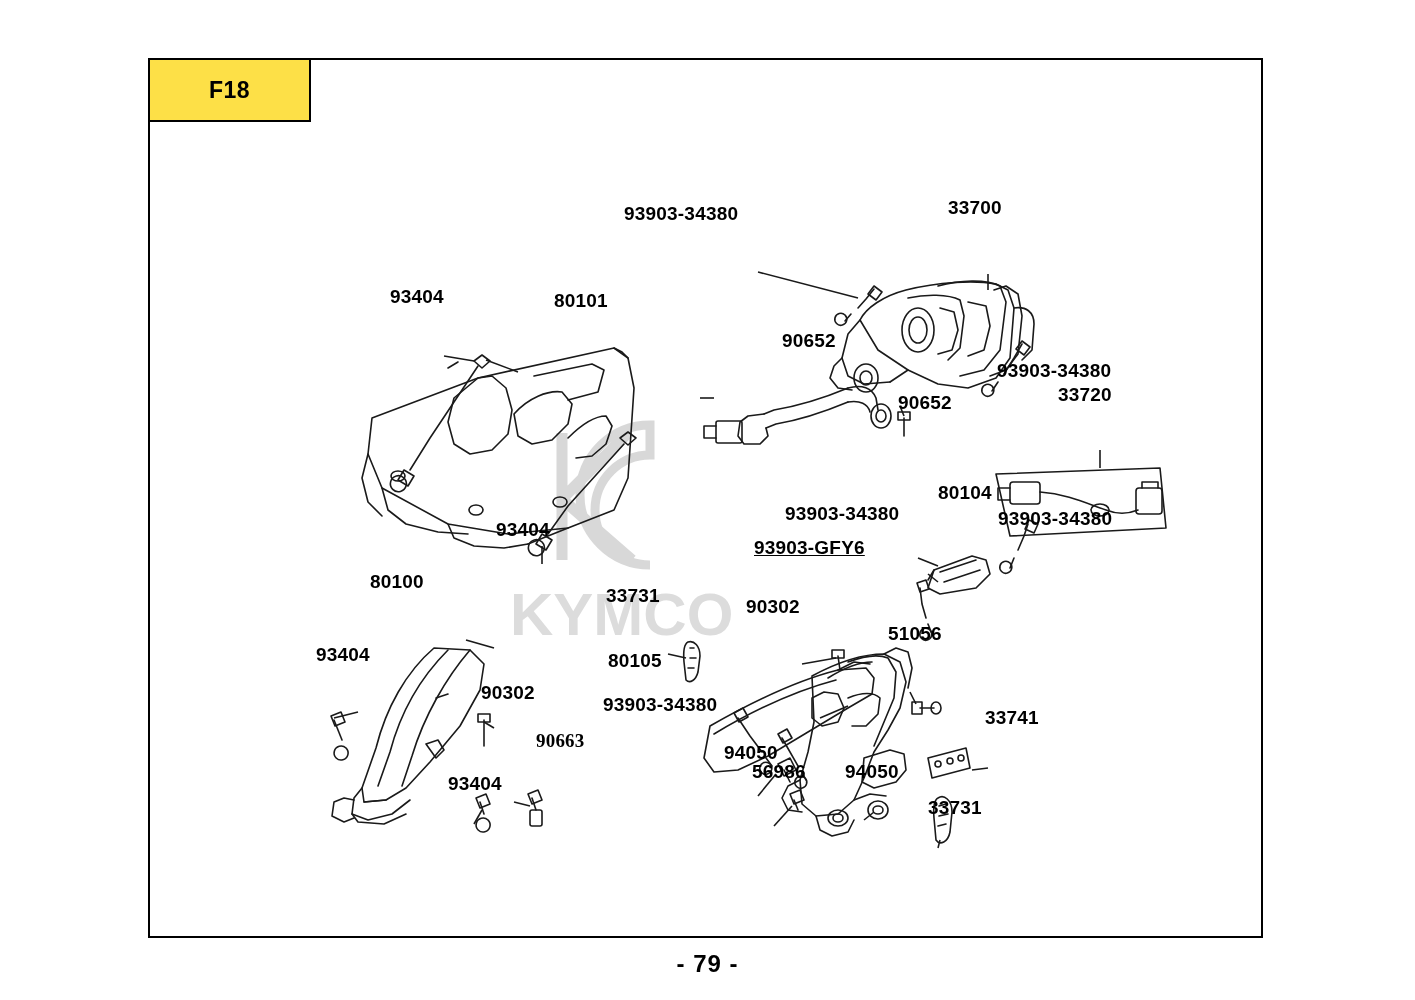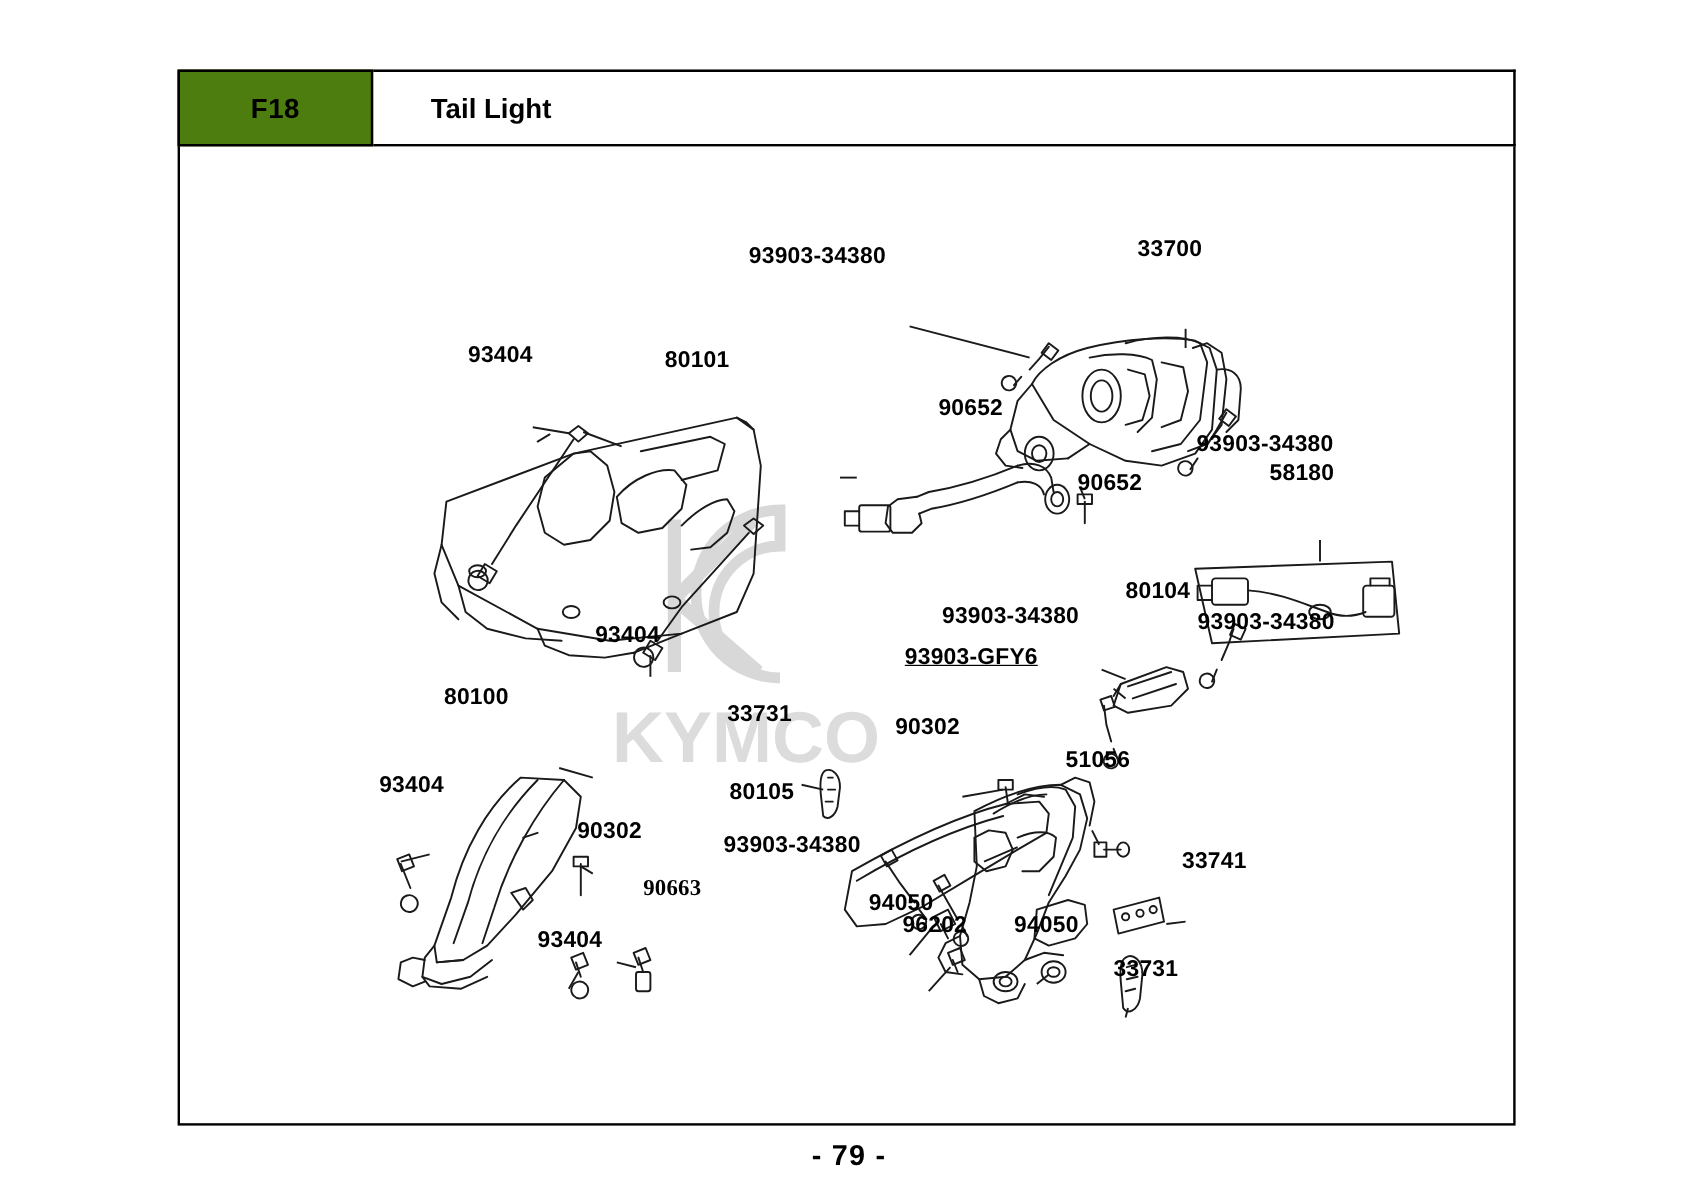--- a/index.html
+++ b/index.html
@@ -32,21 +32,21 @@
     box-sizing: border-box;
   }
   .title-cell {
     position: absolute;
     left: 148px;
     top: 58px;
     width: 163px;
     height: 64px;
     border: 2px solid #000;
     box-sizing: border-box;
-    background: #4d7c0f;
+    background: #fde047;
     display: flex;
     align-items: center;
     justify-content: center;
     z-index: 5;
   }
   .title-cell span {
     font-size: 23px;
     font-weight: bold;
     letter-spacing: 0.5px;
   }
@@ -109,23 +109,20 @@
     letter-spacing: 0.2px;
   }
 </style>
 </head>
 <body>
 
 <div id="page">
 
   <div class="sheet-border"></div>
 
-  <div class="title-bar">
-    <span>Tail Light</span>
-  </div>
   <div class="title-cell">
     <span>F18</span>
   </div>
 
   <svg class="watermark" viewBox="0 0 420 260">
     <g fill="none" stroke="#d8d8d8" stroke-width="9">
       <path d="M150 30 A70 70 0 1 0 150 170 A55 55 0 1 1 150 60 Z"></path>
     </g>
     <path d="M62 38 L62 165 M62 104 L128 38 M62 104 L132 165" stroke="#d8d8d8" stroke-width="11" fill="none"></path>
     <text x="10" y="240" font-family="'Liberation Sans', sans-serif" font-size="60" font-weight="bold" fill="#dcdcdc">KYMCO</text>
@@ -380,39 +377,39 @@
       <path d="M326 766 L334 752"></path>
       <path d="M952 392 L952 410"></path>
     </g>
   </svg>
 
   <div class="lbl" style="left:624px; top:203px;">93903-34380</div>
   <div class="lbl" style="left:948px; top:197px;">33700</div>
   <div class="lbl" style="left:782px; top:330px;">90652</div>
   <div class="lbl" style="left:997px; top:360px;">93903-34380</div>
   <div class="lbl" style="left:898px; top:392px;">90652</div>
-  <div class="lbl" style="left:1058px; top:384px;">58180</div>
+  <div class="lbl" style="left:1058px; top:384px;">33720</div>
   <div class="lbl" style="left:390px; top:286px;">93404</div>
   <div class="lbl" style="left:554px; top:290px;">80101</div>
   <div class="lbl" style="left:496px; top:519px;">93404</div>
   <div class="lbl" style="left:785px; top:503px;">93903-34380</div>
   <div class="lbl" style="left:938px; top:482px;">80104</div>
   <div class="lbl" style="left:998px; top:508px;">93903-34380</div>
   <div class="lbl" style="left:754px; top:537px;text-decoration:underline;">93903-GFY6</div>
   <div class="lbl" style="left:370px; top:571px;">80100</div>
   <div class="lbl" style="left:606px; top:585px;">33731</div>
   <div class="lbl" style="left:746px; top:596px;">90302</div>
   <div class="lbl" style="left:888px; top:623px;">51056</div>
   <div class="lbl" style="left:316px; top:644px;">93404</div>
   <div class="lbl" style="left:608px; top:650px;">80105</div>
   <div class="lbl" style="left:481px; top:682px;">90302</div>
   <div class="lbl" style="left:603px; top:694px;">93903-34380</div>
   <div class="lbl" style="left:985px; top:707px;">33741</div>
   <div class="lbl" style="left:536px; top:730px;font-family:Liberation Serif, serif;">90663</div>
   <div class="lbl" style="left:724px; top:742px;">94050</div>
   <div class="lbl" style="left:448px; top:773px;">93404</div>
-  <div class="lbl" style="left:752px; top:761px;">96202</div>
+  <div class="lbl" style="left:752px; top:761px;">56986</div>
   <div class="lbl" style="left:845px; top:761px;">94050</div>
   <div class="lbl" style="left:928px; top:797px;">33731</div>
 
   <div class="page-number">- 79 -</div>
 
 </div>
 
 </body></html>

